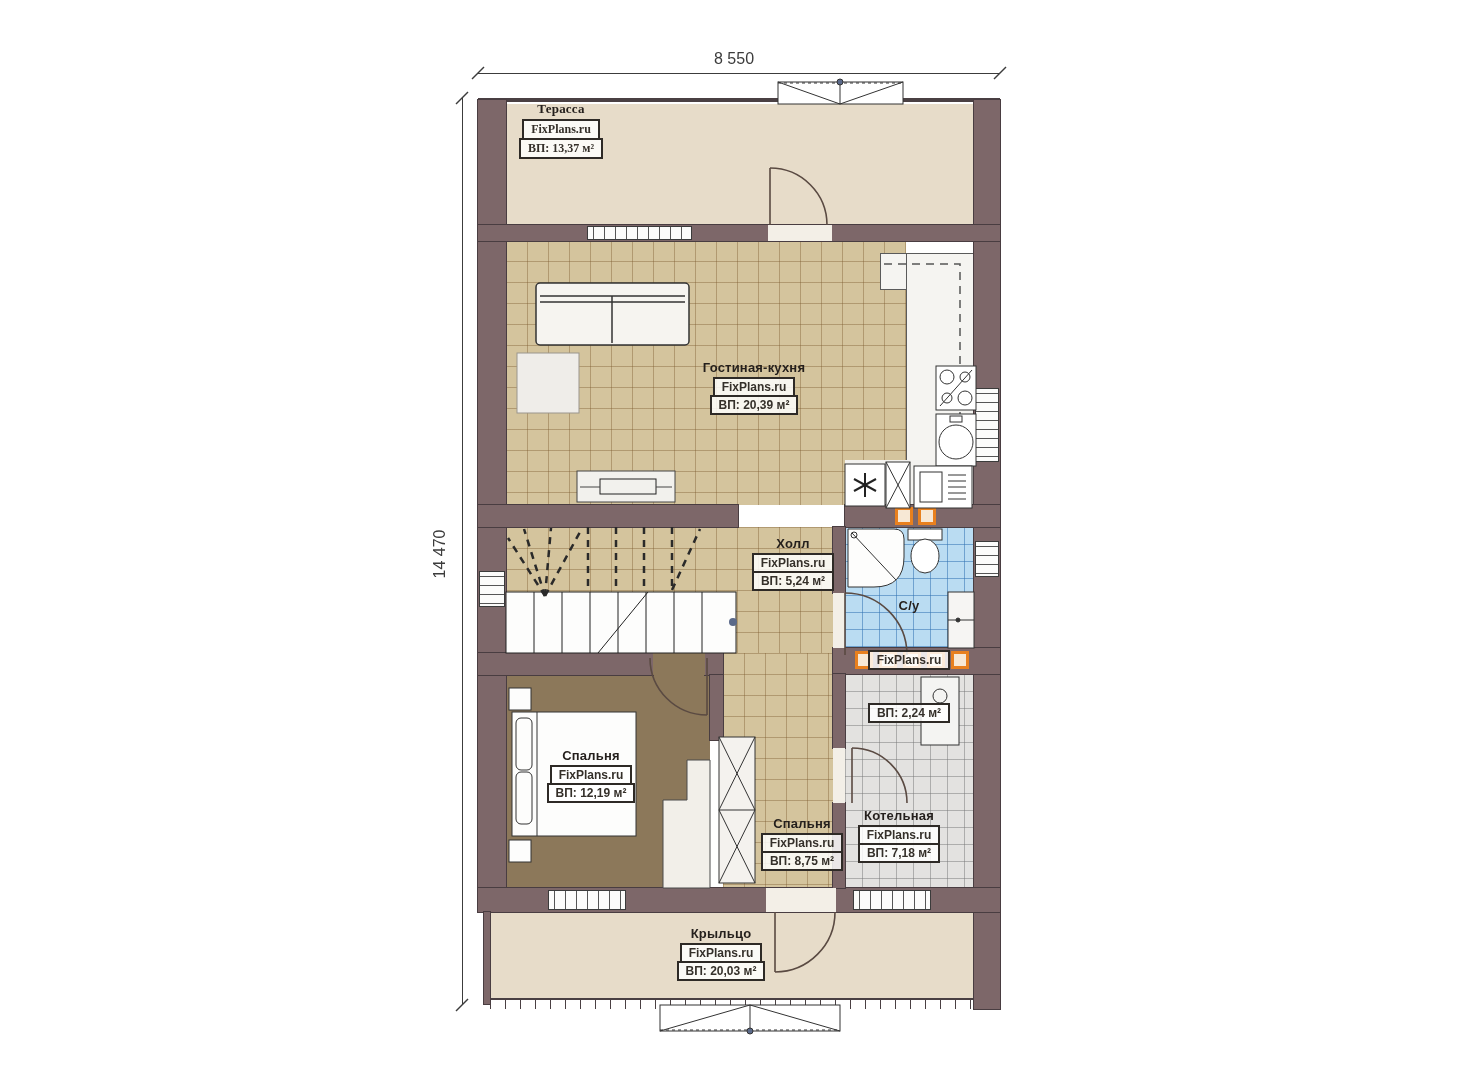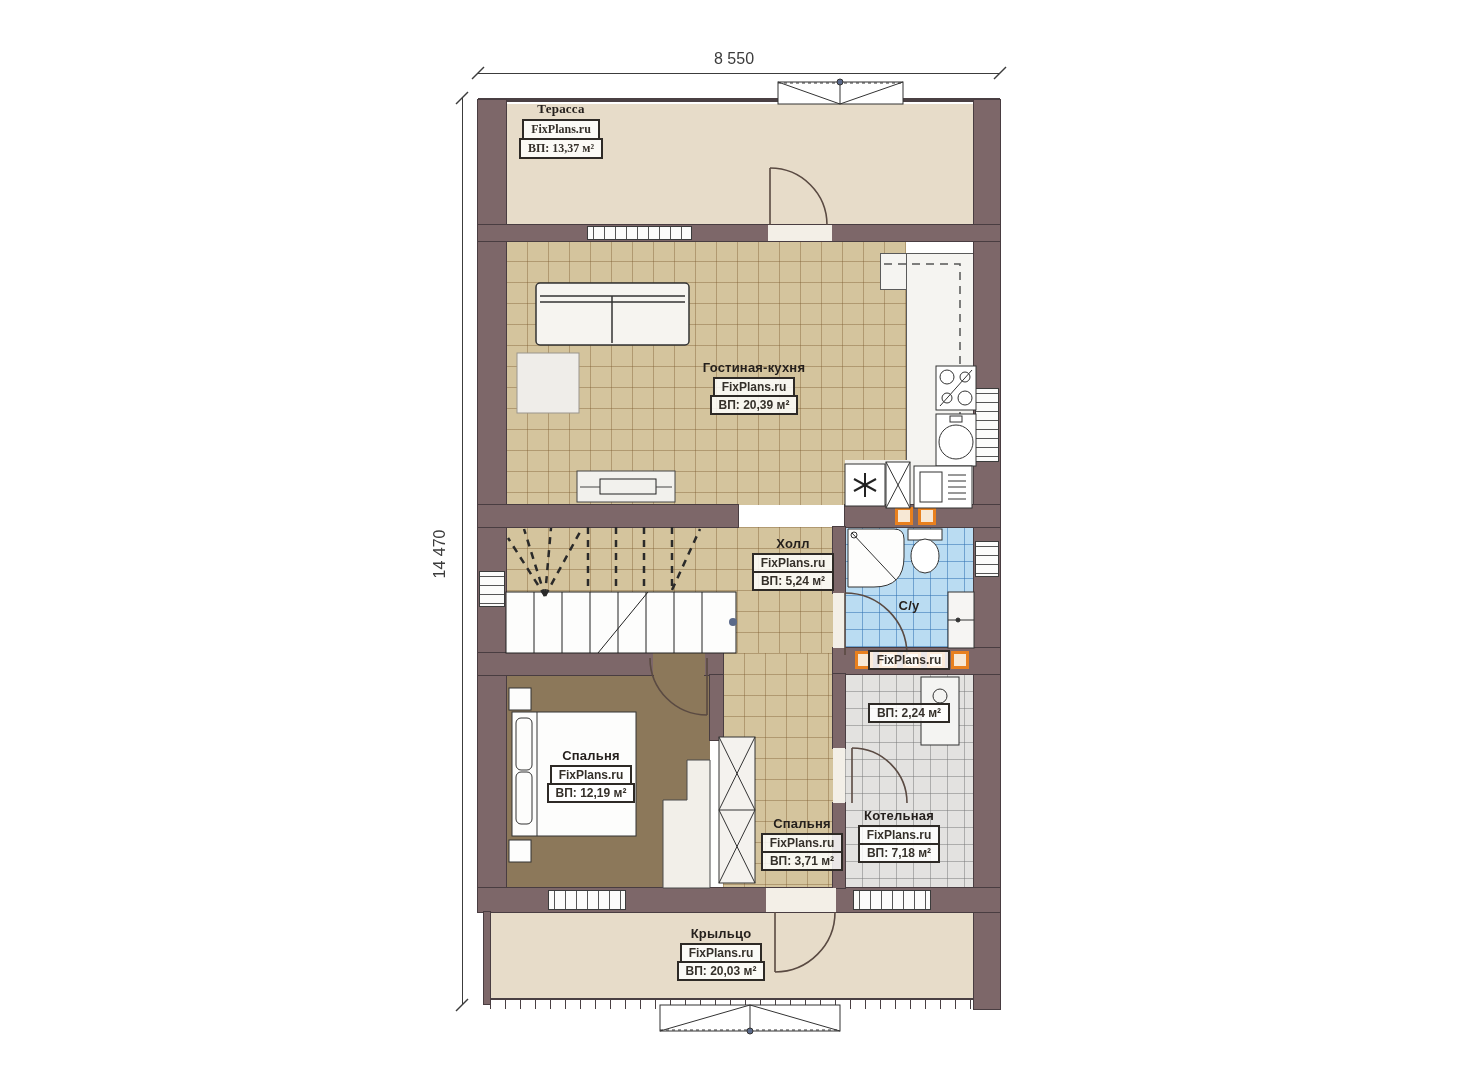--- a/index.html
+++ b/index.html
@@ -304,21 +304,21 @@
     <div class="label-box">ВП: 2,24 м²</div>
   </div>
   <div class="room-label" style="left:545px;top:748px;width:92px;justify-content:flex-end;">
     <div class="room-name">Спальня</div>
     <div class="label-box">FixPlans.ru</div>
     <div class="label-box">ВП: 12,19 м²</div>
   </div>
   <div class="room-label" style="left:758px;top:816px;width:88px;">
     <div class="room-name">Спальня</div>
     <div class="label-box">FixPlans.ru</div>
-    <div class="label-box">ВП: 3,71 м²</div>
+    <div class="label-box">ВП: 8,75 м²</div>
   </div>
   <div class="room-label" style="left:854px;top:808px;width:90px;">
     <div class="room-name">Котельная</div>
     <div class="label-box">FixPlans.ru</div>
     <div class="label-box">ВП: 7,18 м²</div>
   </div>
   <div class="room-label" style="left:672px;top:926px;width:98px;">
     <div class="room-name">Крыльцо</div>
     <div class="label-box">FixPlans.ru</div>
     <div class="label-box">ВП: 20,03 м²</div>

